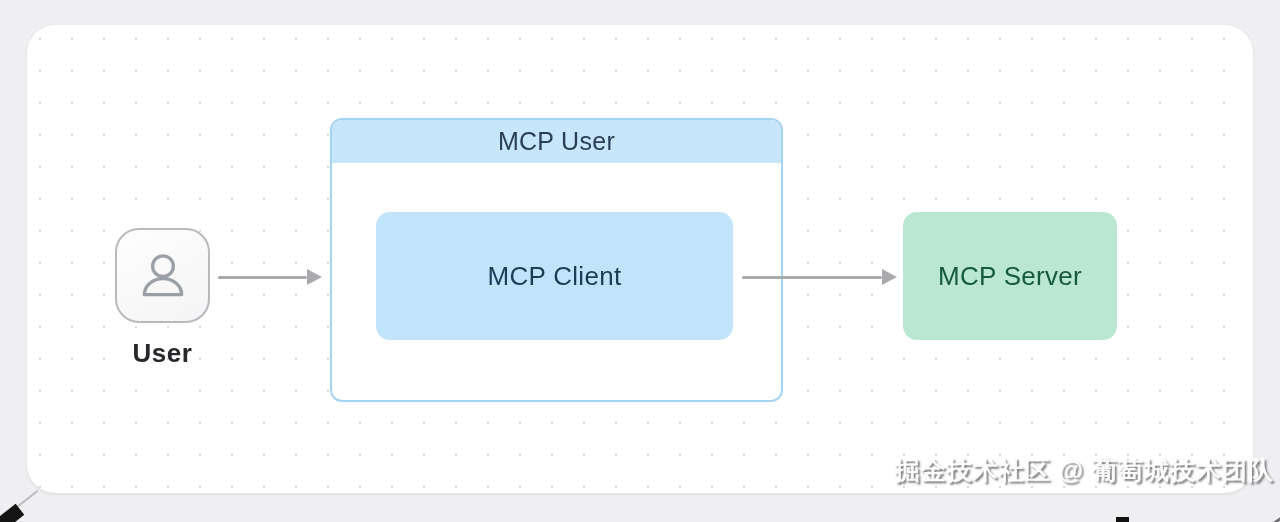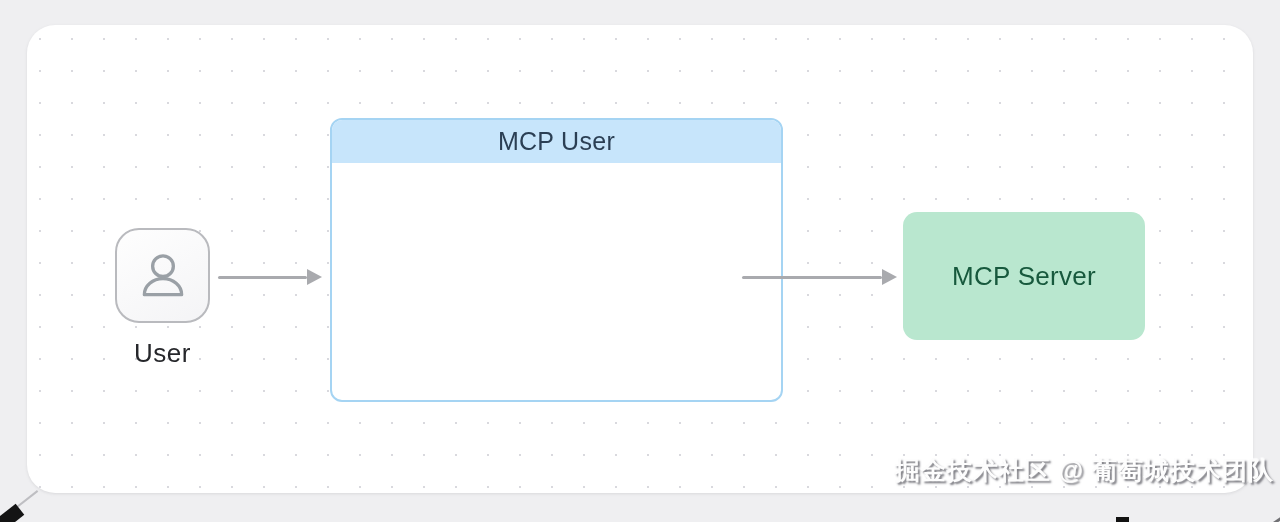--- a/index.html
+++ b/index.html
@@ -46,21 +46,21 @@
   .user-box svg {
     display: block;
   }
   .user-label {
     position: absolute;
     left: 63px;
     top: 313px;
     width: 145px;
     text-align: center;
     font-size: 26px;
-    font-weight: 400;
+    font-weight: 700;
     color: #26272b;
     letter-spacing: 0.5px;
   }
 
   
   .arrow {
     position: absolute;
     height: 16px;
     display: flex;
     align-items: center;
@@ -120,21 +120,21 @@
     left: 349px;
     top: 187px;
     width: 357px;
     height: 128px;
     background: #c2e4fb;
     color: #1d3c57;
   }
   .server-node {
     left: 876px;
     top: 187px;
-    width: 242px;
+    width: 214px;
     height: 128px;
     background: #b9e7cf;
     color: #17593d;
   }
 
   
   .watermark {
     position: absolute;
     right: 6px;
     top: 454px;
@@ -201,20 +201,23 @@
 
   <div class="arrow" id="arrow-user-host">
     <div class="shaft"></div>
     <div class="head"></div>
   </div>
 
   <div class="host-box">
     <div class="host-header">MCP User</div>
   </div>
 
+  <div class="node client-node">
+    <span>MCP Client</span>
+  </div>
 
   <div class="arrow" id="arrow-client-server">
     <div class="shaft"></div>
     <div class="head"></div>
   </div>
 
   <div class="node server-node">
     <span>MCP Server</span>
   </div>
 

